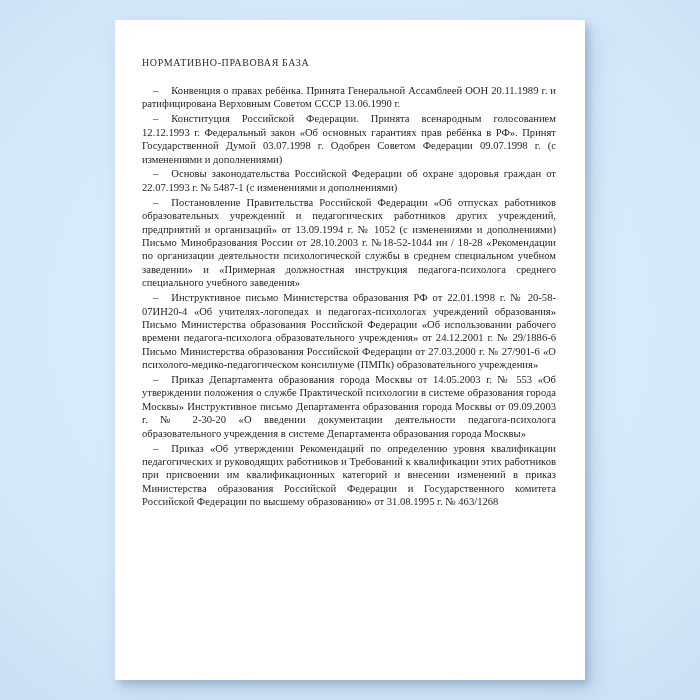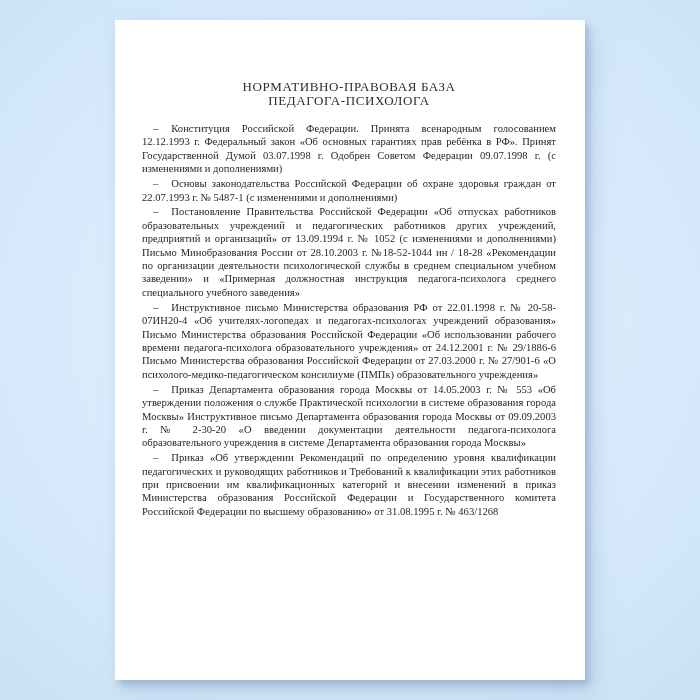--- a/index.html
+++ b/index.html
@@ -23,27 +23,26 @@
     top: 20px;
     width: 470px;
     height: 660px;
     box-sizing: border-box;
     background: #ffffff;
     padding: 36px 29px 0 27px;
     box-shadow: 4px 5px 7px rgba(128, 154, 190, 0.55),
                 9px 12px 22px rgba(148, 174, 206, 0.35);
   }
   .doc-title {
-    text-align: center;
-    font-size: 13px;
+    text-align: left;
+    font-size: 10px;
     line-height: 14px;
     letter-spacing: 0.6px;
     color: #2c2c31;
     margin-bottom: 14px;
-    margin-top: 24px;
   }
   .doc-body {
     font-size: 10.6px;
     line-height: 13.4px;
     text-align: justify;
     color: #26262b;
     hyphens: auto;
     -webkit-hyphens: auto;
   }
   .doc-body p.item {
@@ -54,23 +53,23 @@
     margin-right: 13px;
   }
 </style>
 </head>
 <body>
 
 <div class="desktop">
   <div class="page">
     <div class="doc-title">
       <div>НОРМАТИВНО-ПРАВОВАЯ БАЗА</div>
-      <div>ПЕДАГОГА-ПСИХОЛОГА</div>
     </div>
     <div class="doc-body" id="doc-list">
+        <p class="item"><span class="dash">–</span><span>Конвенция о правах ребёнка. Принята Генеральной Ассамблеей ООН 20.11.1989 г. и ратифицирована Верховным Советом СССР 13.06.1990 г.</span></p>
         <p class="item"><span class="dash">–</span><span>Конституция Российской Федерации. Принята всенародным голосованием 12.12.1993 г. Федеральный закон «Об основных гарантиях прав ребёнка в РФ». Принят Государственной Думой 03.07.1998 г. Одобрен Советом Федерации 09.07.1998 г. (с изменениями и дополнениями)</span></p>
         <p class="item"><span class="dash">–</span><span>Основы законодательства Российской Федерации об охране здоровья граждан от 22.07.1993 г. № 5487-1 (с изменениями и дополнениями)</span></p>
         <p class="item"><span class="dash">–</span><span>Постановление Правительства Российской Федерации «Об отпусках работников образовательных учреждений и педагогических работников других учреждений, предприятий и организаций» от 13.09.1994 г. № 1052 (с изменениями и дополнениями) Письмо Минобразования России от 28.10.2003 г. №18-52-1044 ин / 18-28 «Рекомендации по организации деятельности психологической службы в среднем специальном учебном заведении» и «Примерная должностная инструкция педагога-психолога среднего специального учебного заведения»</span></p>
         <p class="item"><span class="dash">–</span><span>Инструктивное письмо Министерства образования РФ от 22.01.1998 г. № 20-58-07ИН20-4 «Об учителях-логопедах и педагогах-психологах учреждений образования» Письмо Министерства образования Российской Федерации «Об использовании рабочего времени педагога-психолога образовательного учреждения» от 24.12.2001 г. № 29/1886-6 Письмо Министерства образования Российской Федерации от 27.03.2000 г. № 27/901-6 «О психолого-медико-педагогическом консилиуме (ПМПк) образовательного учреждения»</span></p>
         <p class="item"><span class="dash">–</span><span>Приказ Департамента образования города Москвы от 14.05.2003 г. № 553 «Об утверждении положения о службе Практической психологии в системе образования города Москвы» Инструктивное письмо Департамента образования города Москвы от 09.09.2003 г. № 2-30-20 «О введении документации деятельности педагога-психолога образовательного учреждения в системе Департамента образования города Москвы»</span></p>
         <p class="item"><span class="dash">–</span><span>Приказ «Об утверждении Рекомендаций по определению уровня квалификации педагогических и руководящих работников и Требований к квалификации этих работников при присвоении им квалификационных категорий и внесении изменений в приказ Министерства образования Российской Федерации и Государственного комитета Российской Федерации по высшему образованию» от 31.08.1995 г. № 463/1268</span></p>
       </div>
   </div>
 </div>
 

